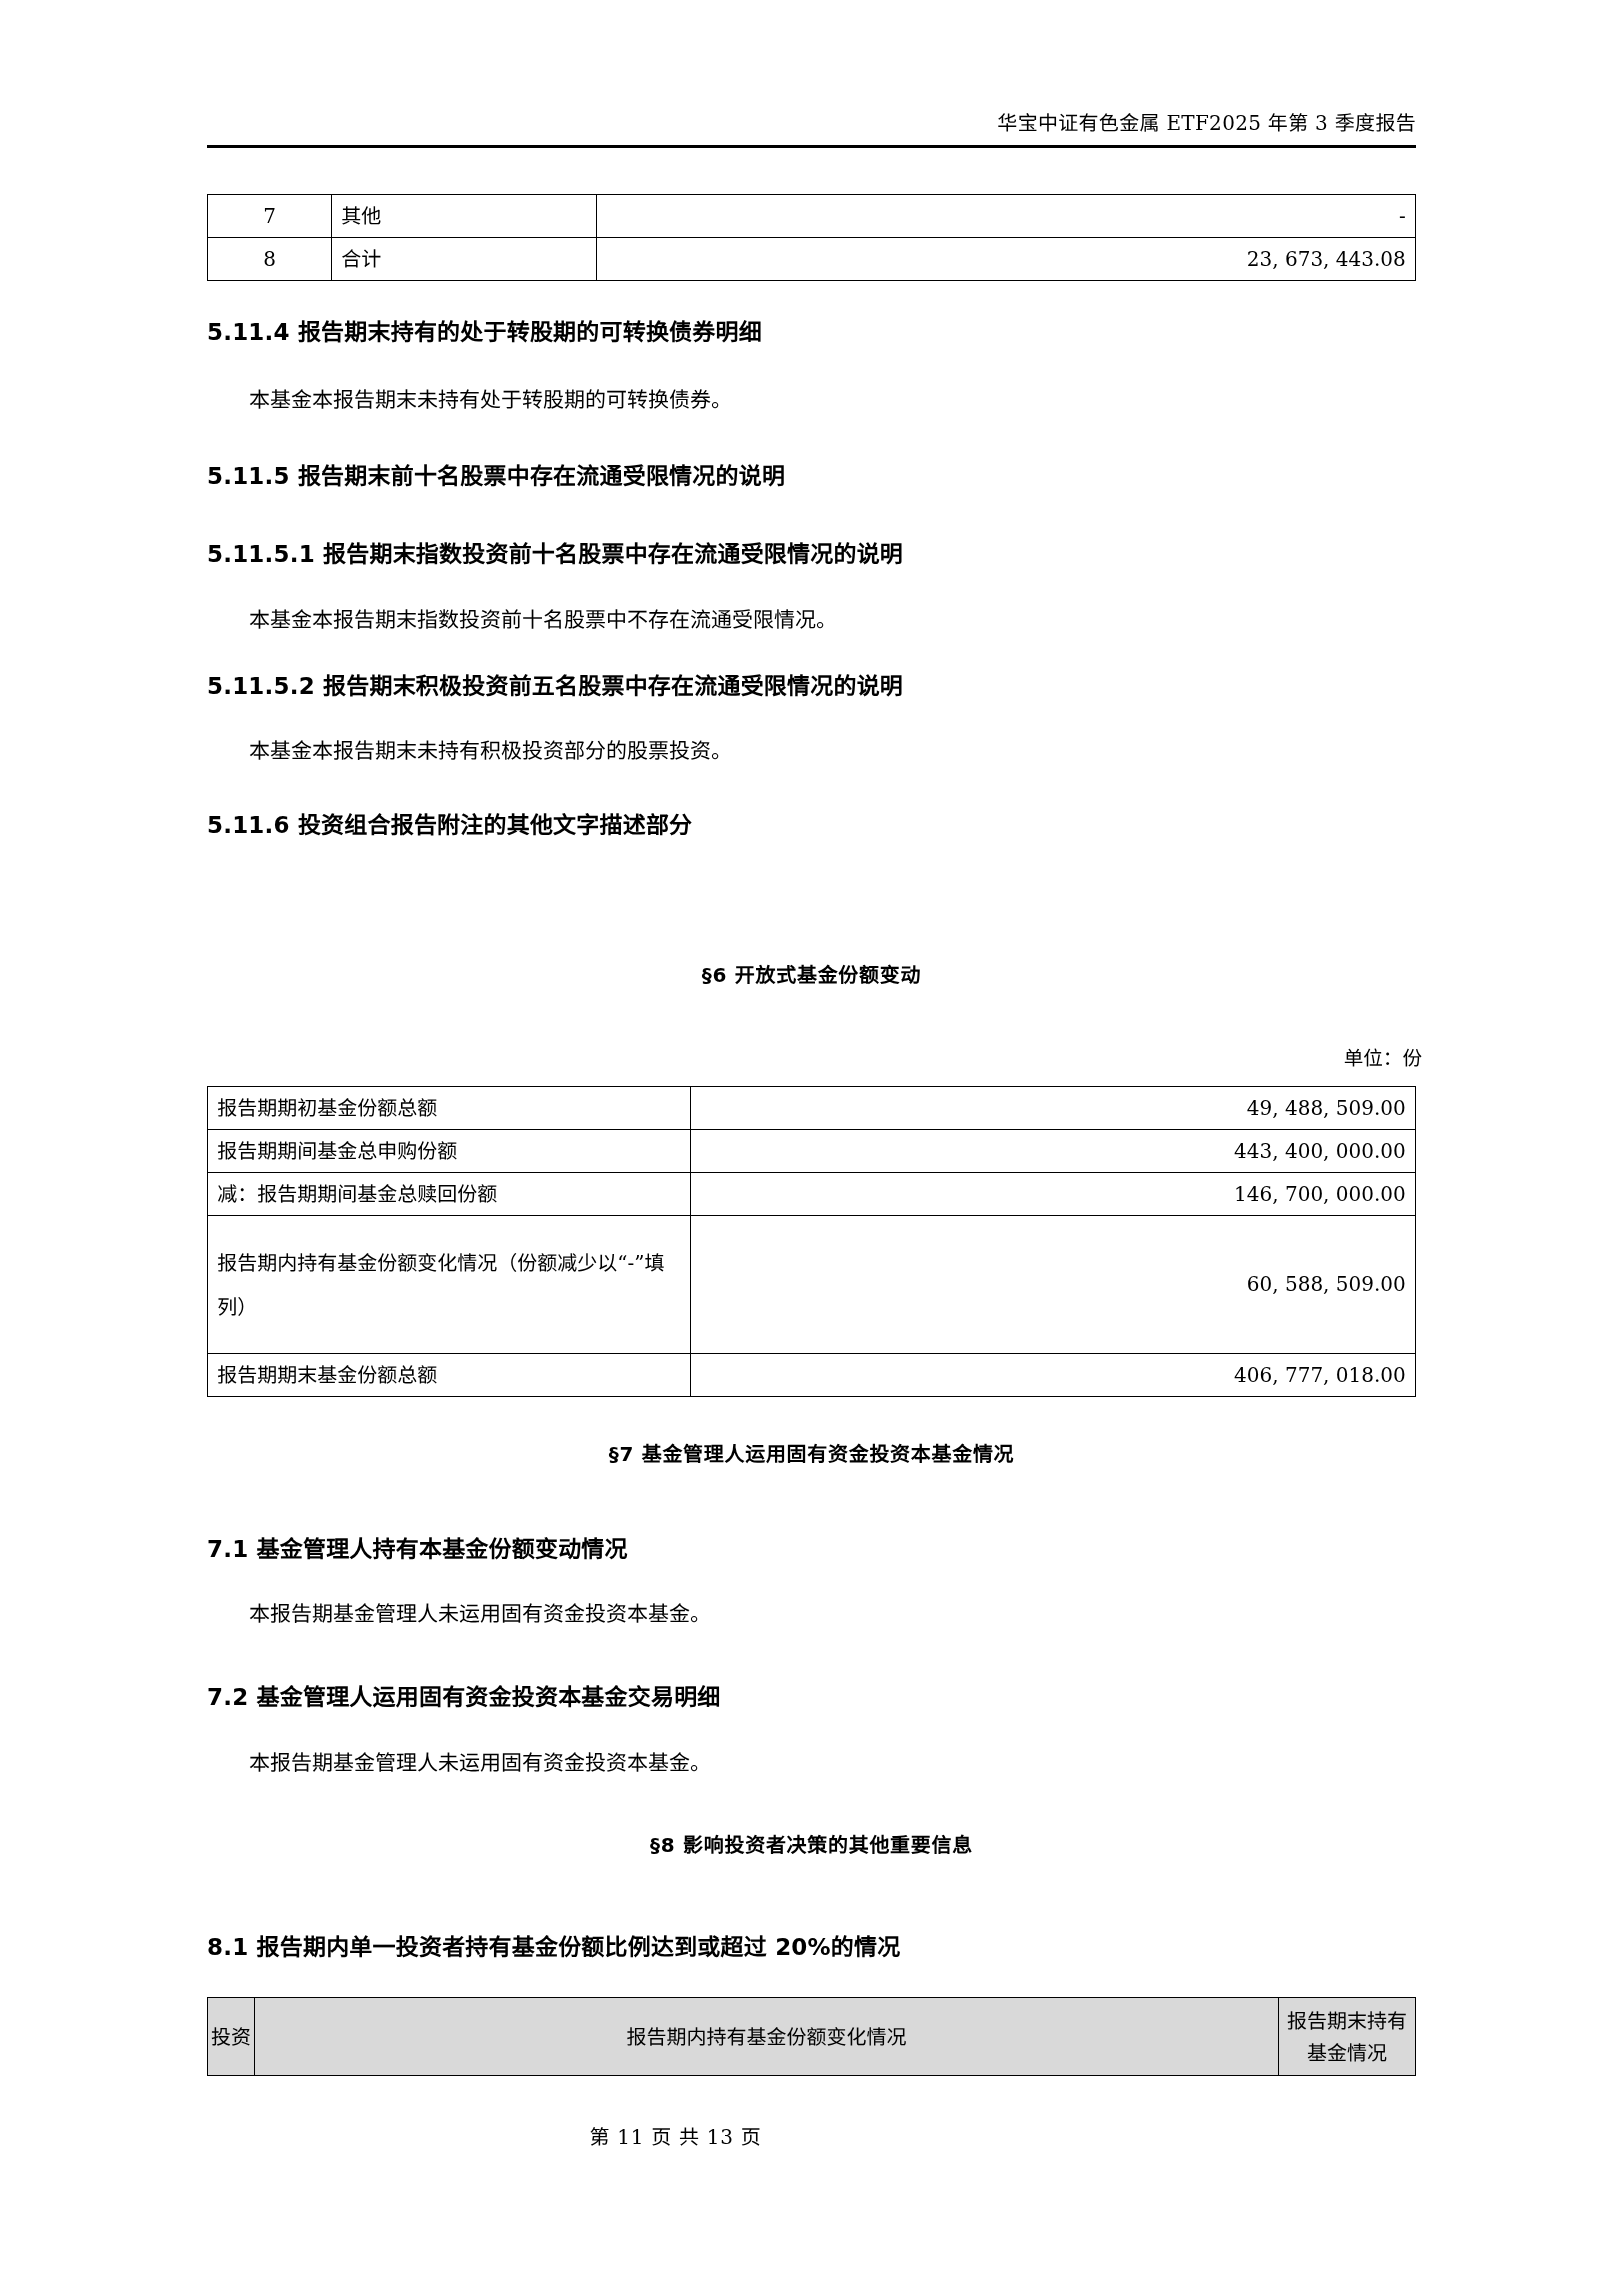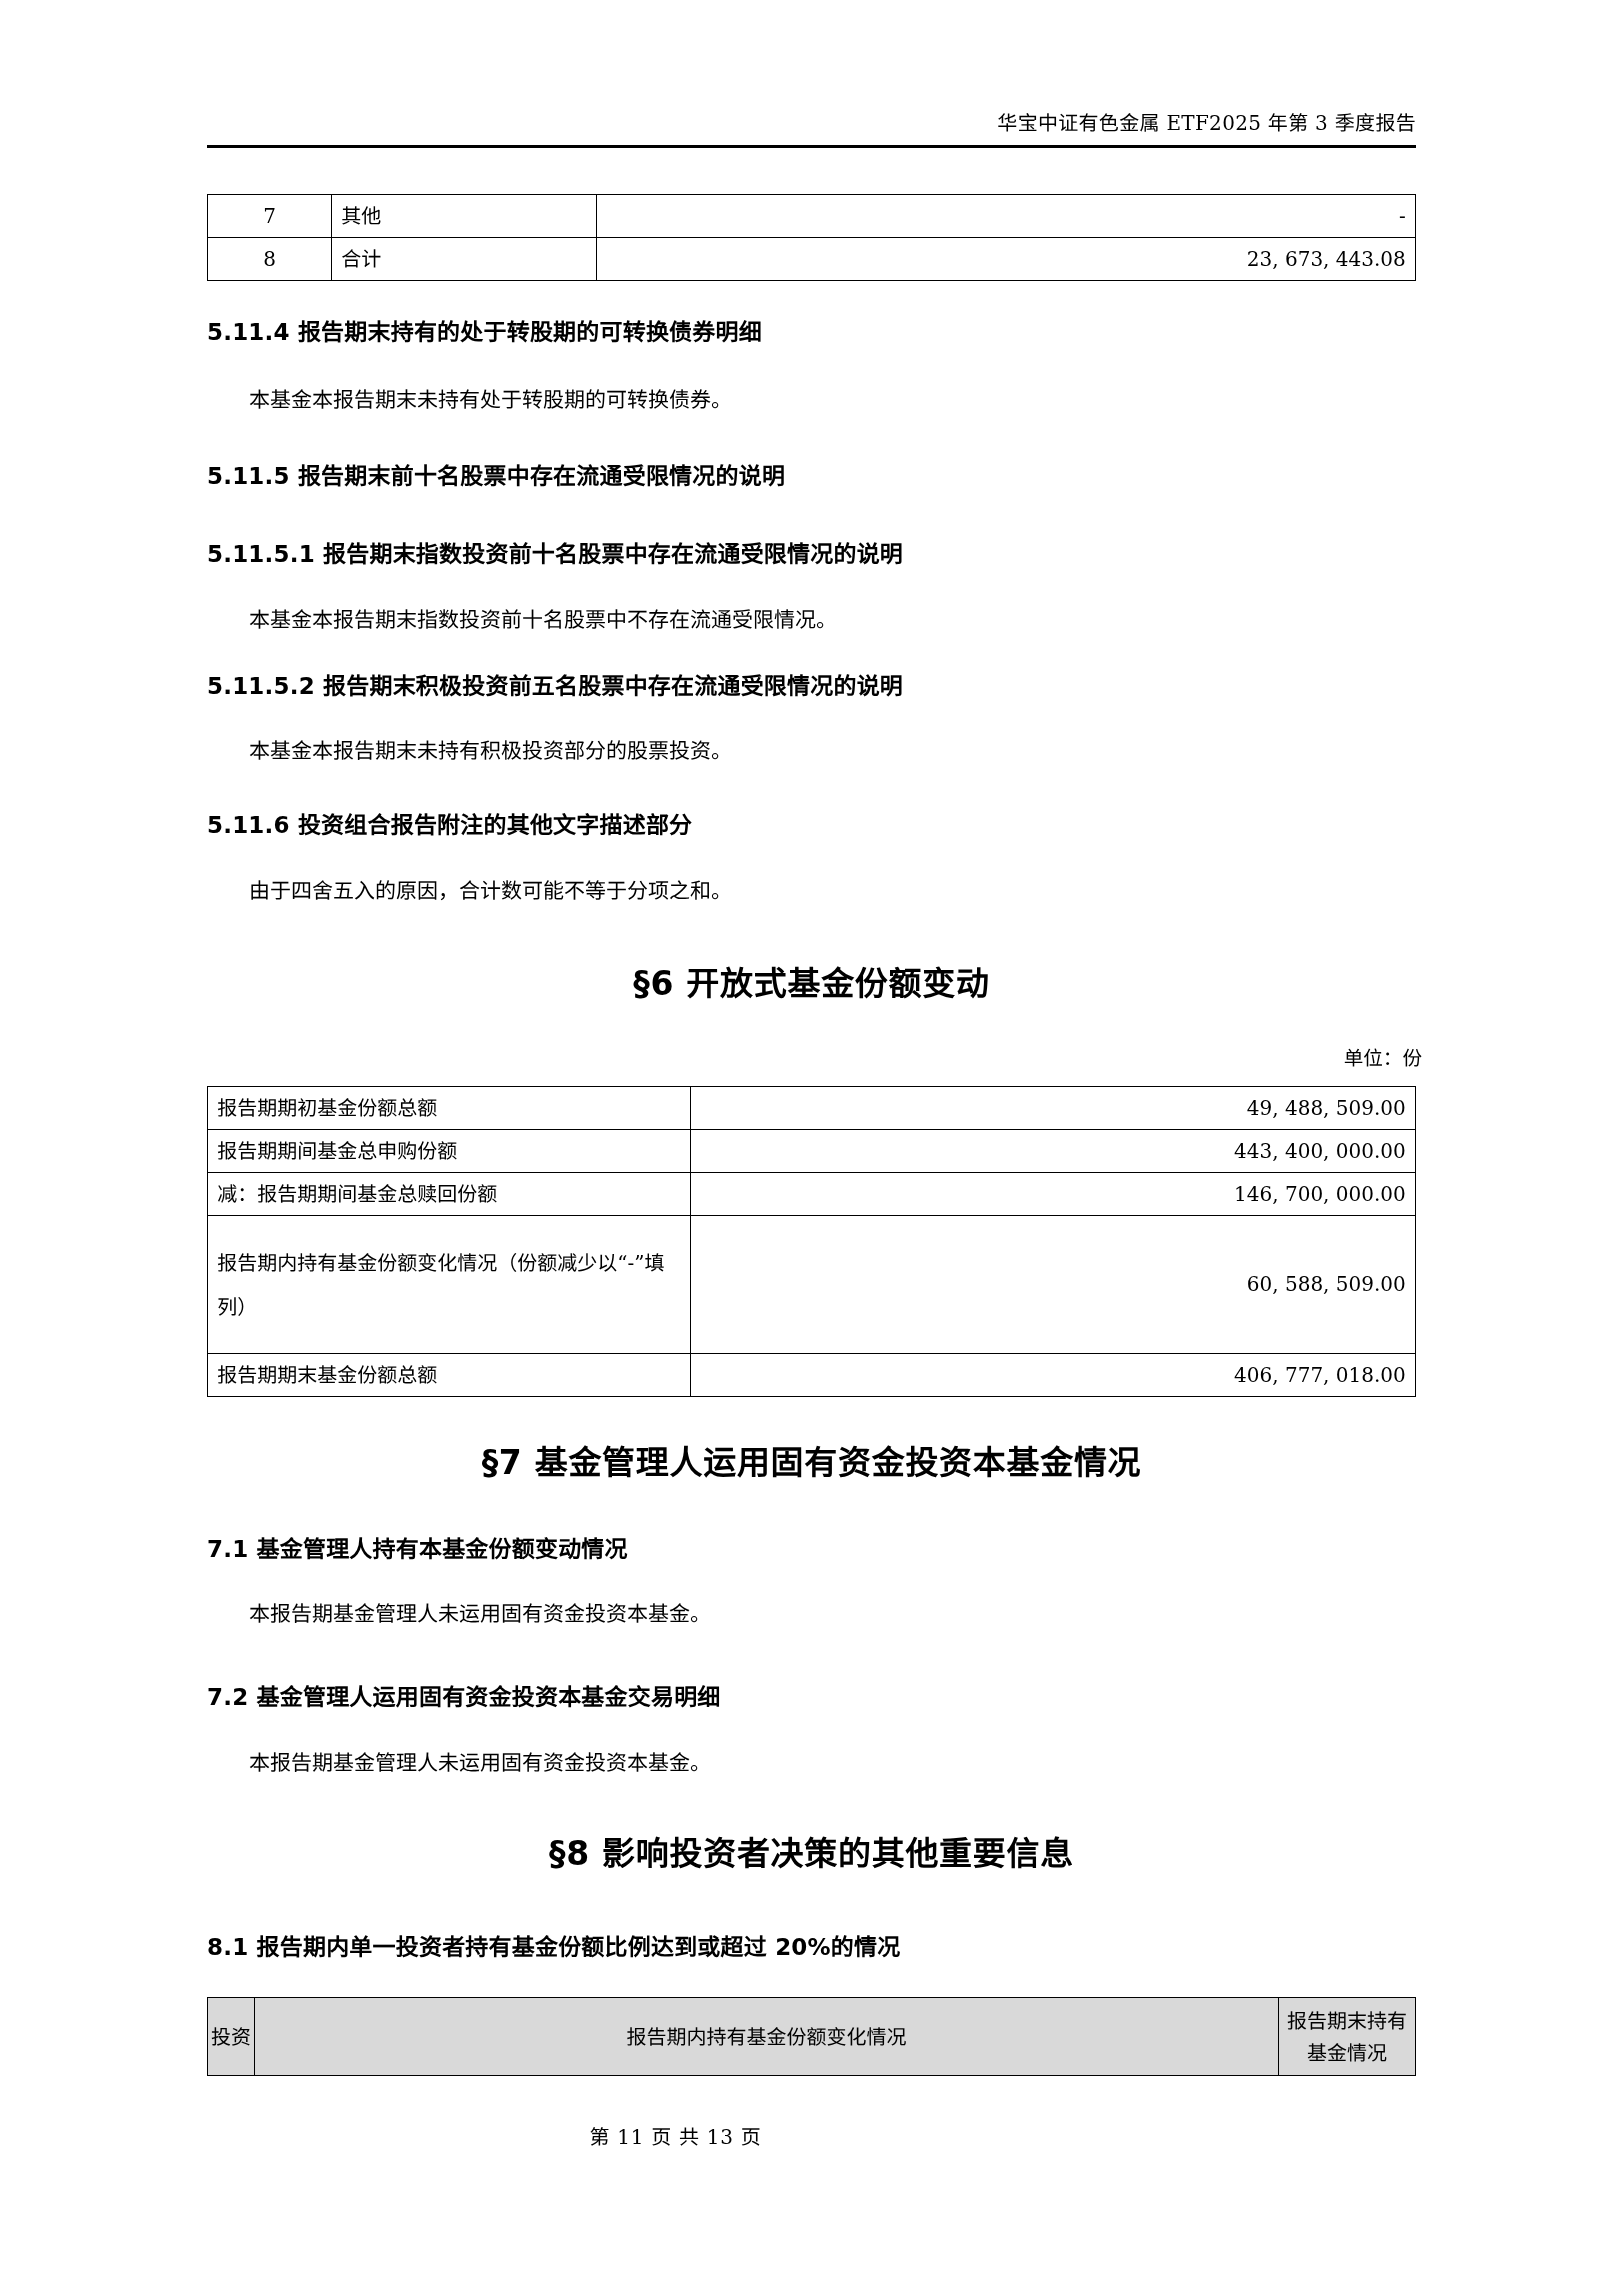--- a/index.html
+++ b/index.html
@@ -41,21 +41,21 @@
   h3.subsec {
     margin: 0;
     font-size: 23px;
     font-weight: bold;
     line-height: 1.35;
     font-family: "DejaVu Sans", "Liberation Sans", sans-serif;
     letter-spacing: 0.2px;
   }
   h1.part {
     margin: 0;
-    font-size: 33px;
+    font-size: 20px;
     font-weight: bold;
     text-align: center;
     line-height: 1.35;
     font-family: "DejaVu Sans", "Liberation Sans", sans-serif;
     letter-spacing: 0.7px;
   }
   p.body {
     margin: 0;
     font-size: 21px;
     line-height: 1.5;
@@ -145,21 +145,20 @@
 
   <h3 class="subsec at" style="top:461px;">5.11.5 报告期末前十名股票中存在流通受限情况的说明</h3>
 
   <h3 class="subsec at" style="top:539px;">5.11.5.1 报告期末指数投资前十名股票中存在流通受限情况的说明</h3>
   <p class="body at" style="top:605px;">本基金本报告期末指数投资前十名股票中不存在流通受限情况。</p>
 
   <h3 class="subsec at" style="top:671px;">5.11.5.2 报告期末积极投资前五名股票中存在流通受限情况的说明</h3>
   <p class="body at" style="top:736px;">本基金本报告期末未持有积极投资部分的股票投资。</p>
 
   <h3 class="subsec at" style="top:810px;">5.11.6 投资组合报告附注的其他文字描述部分</h3>
-  <p class="body at" style="top:876px;">由于四舍五入的原因，合计数可能不等于分项之和。</p>
 
   <h1 class="part at" style="top:962px;">§6 开放式基金份额变动</h1>
   <p class="unit at" style="top:1040px;">单位：份</p>
 
   <div class="at" style="top:1086px;">
     <table class="doc">
       <colgroup>
         <col style="width:483px">
         <col>
       </colgroup>

